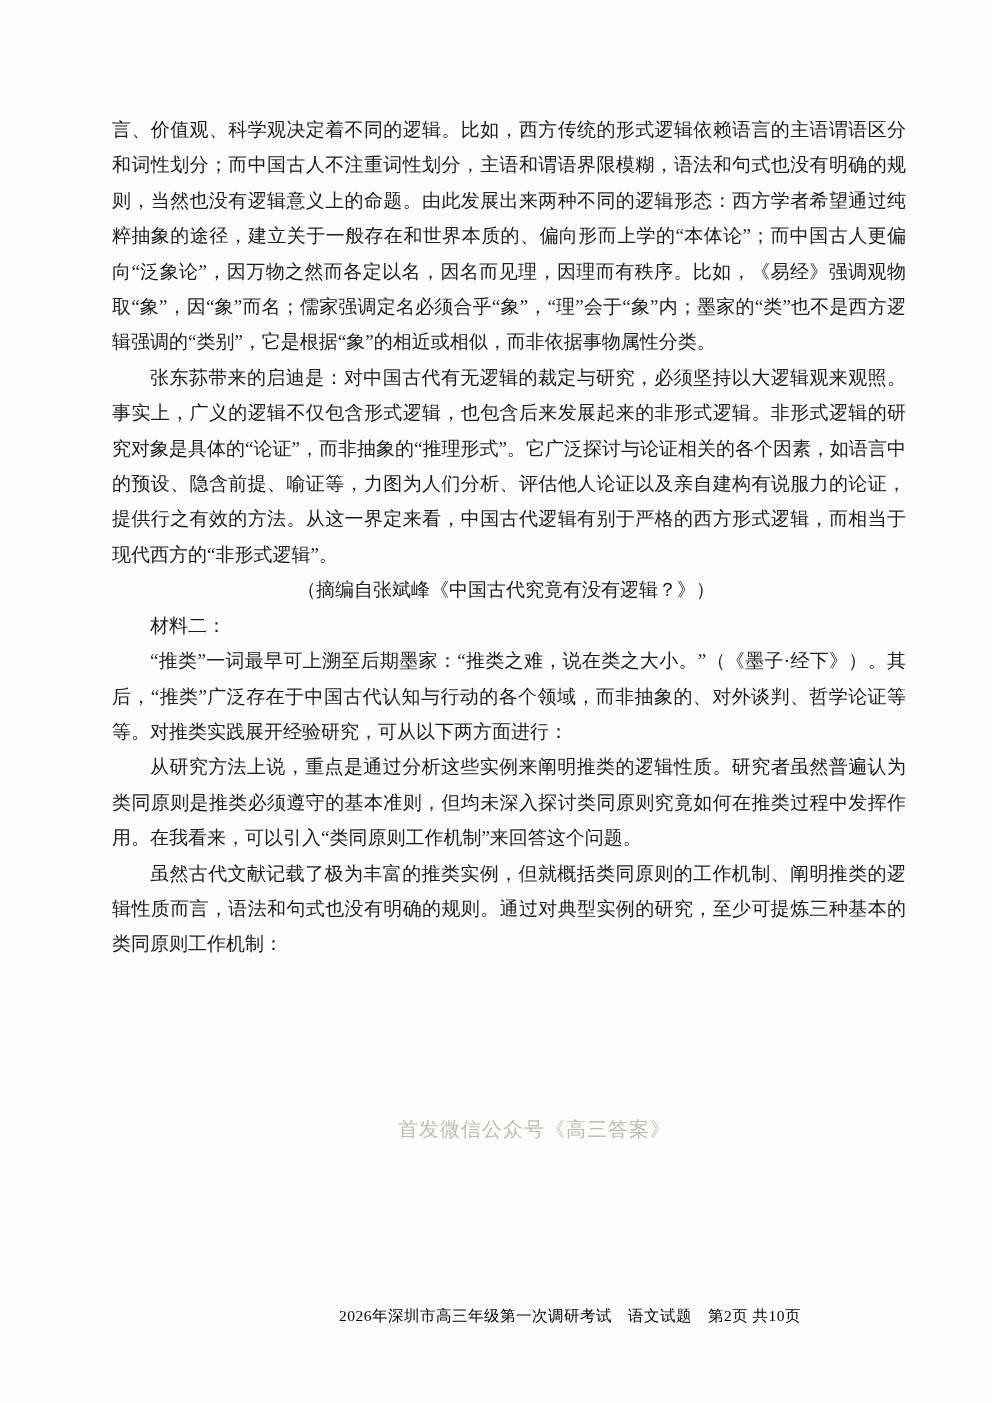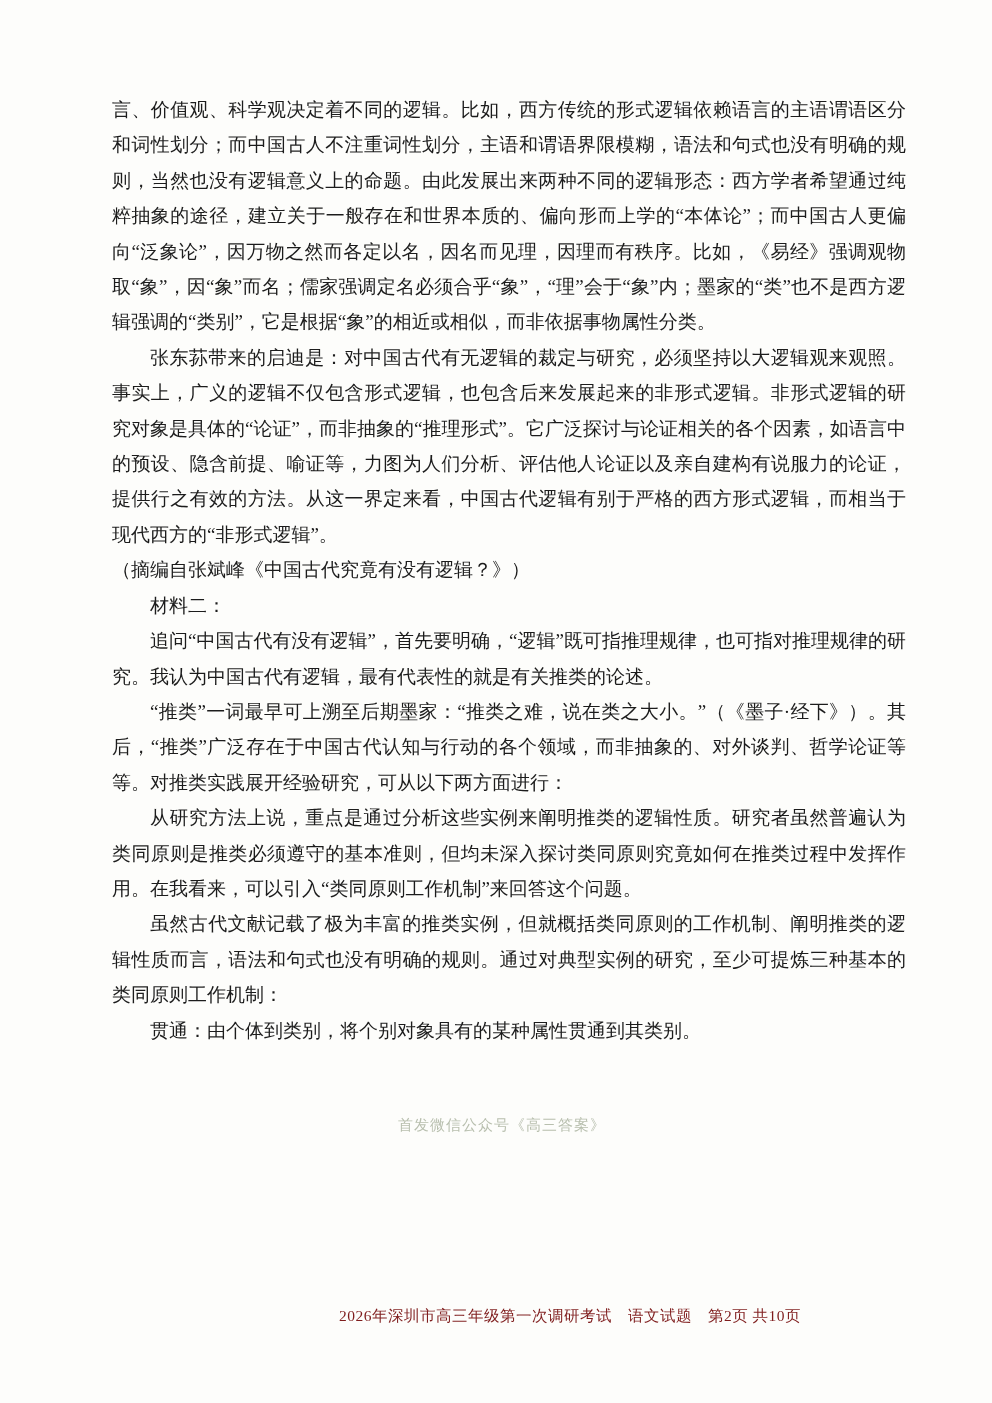--- a/index.html
+++ b/index.html
@@ -24,58 +24,56 @@
     font-size: 19px;
     line-height: 35.4px;
     text-align: justify;
     text-justify: inter-ideograph;
   }
   .para {
     margin: 0;
     padding: 0;
   }
   .para.indent   { text-indent: 2em; }
-  .para.no-indent{ text-indent: 0; }
-  .para.right    { text-indent: 0; text-align: left; padding-right: 6px; }
+  .para.no-indent{ text-indent: 0; margin-top: 20px; }
+  .para.right    { text-indent: 0; text-align: center; padding-right: 6px; }
   .para.heading  { text-indent: 2em; font-weight: normal; }
   .watermark {
     position: absolute;
     left: 398px;
     top: 1116px;
-    font-size: 15px;
+    font-size: 20px;
     letter-spacing: 1px;
     color: var(--wm-color, #b8bfae);
     white-space: nowrap;
     pointer-events: none;
   }
   .footer {
     position: absolute;
     left: 0;
     right: 0;
     top: 1306px;
     text-align: center;
     padding-left: 148px;
     box-sizing: border-box;
     font-size: 15.5px;
     letter-spacing: 0.5px;
-    color: #7f1d1d;
+    color: #000000;
   }
 </style>
 </head>
 <body>
 
 <div class="page" style="background: rgb(253, 253, 251); color: rgb(28, 28, 28);">
   <div class="content">
       <p class="para no-indent">言、价值观、科学观决定着不同的逻辑。比如，西方传统的形式逻辑依赖语言的主语谓语区分和词性划分；而中国古人不注重词性划分，主语和谓语界限模糊，语法和句式也没有明确的规则，当然也没有逻辑意义上的命题。由此发展出来两种不同的逻辑形态：西方学者希望通过纯粹抽象的途径，建立关于一般存在和世界本质的、偏向形而上学的“本体论”；而中国古人更偏向“泛象论”，因万物之然而各定以名，因名而见理，因理而有秩序。比如，《易经》强调观物取“象”，因“象”而名；儒家强调定名必须合乎“象”，“理”会于“象”内；墨家的“类”也不是西方逻辑强调的“类别”，它是根据“象”的相近或相似，而非依据事物属性分类。</p>
       <p class="para indent">张东荪带来的启迪是：对中国古代有无逻辑的裁定与研究，必须坚持以大逻辑观来观照。事实上，广义的逻辑不仅包含形式逻辑，也包含后来发展起来的非形式逻辑。非形式逻辑的研究对象是具体的“论证”，而非抽象的“推理形式”。它广泛探讨与论证相关的各个因素，如语言中的预设、隐含前提、喻证等，力图为人们分析、评估他人论证以及亲自建构有说服力的论证，提供行之有效的方法。从这一界定来看，中国古代逻辑有别于严格的西方形式逻辑，而相当于现代西方的“非形式逻辑”。</p>
       <p class="para right">（摘编自张斌峰《中国古代究竟有没有逻辑？》）</p>
       <p class="para heading">材料二：</p>
-      <p class="para indent">追问“中国古代有没有逻辑”，首先要明确，“逻辑”既可指推理规律，也可指对推理规律的研究。我认为中国古代有逻辑，最有代表性的就是有关推类的论述。</p>
       <p class="para indent">“推类”一词最早可上溯至后期墨家：“推类之难，说在类之大小。”（《墨子·经下》）。其后，“推类”广泛存在于中国古代认知与行动的各个领域，而非抽象的、对外谈判、哲学论证等等。对推类实践展开经验研究，可从以下两方面进行：</p>
       <p class="para indent">从研究方法上说，重点是通过分析这些实例来阐明推类的逻辑性质。研究者虽然普遍认为类同原则是推类必须遵守的基本准则，但均未深入探讨类同原则究竟如何在推类过程中发挥作用。在我看来，可以引入“类同原则工作机制”来回答这个问题。</p>
       <p class="para indent">虽然古代文献记载了极为丰富的推类实例，但就概括类同原则的工作机制、阐明推类的逻辑性质而言，语法和句式也没有明确的规则。通过对典型实例的研究，至少可提炼三种基本的类同原则工作机制：</p>
-      <p class="para indent">贯通：由个体到类别，将个别对象具有的某种属性贯通到其类别。</p>
     </div>
 
   <div class="watermark">首发微信公众号《高三答案》</div>
 
   <div class="footer">2026年深圳市高三年级第一次调研考试　语文试题　第2页 共10页</div>
 </div>
 
 </body></html>

